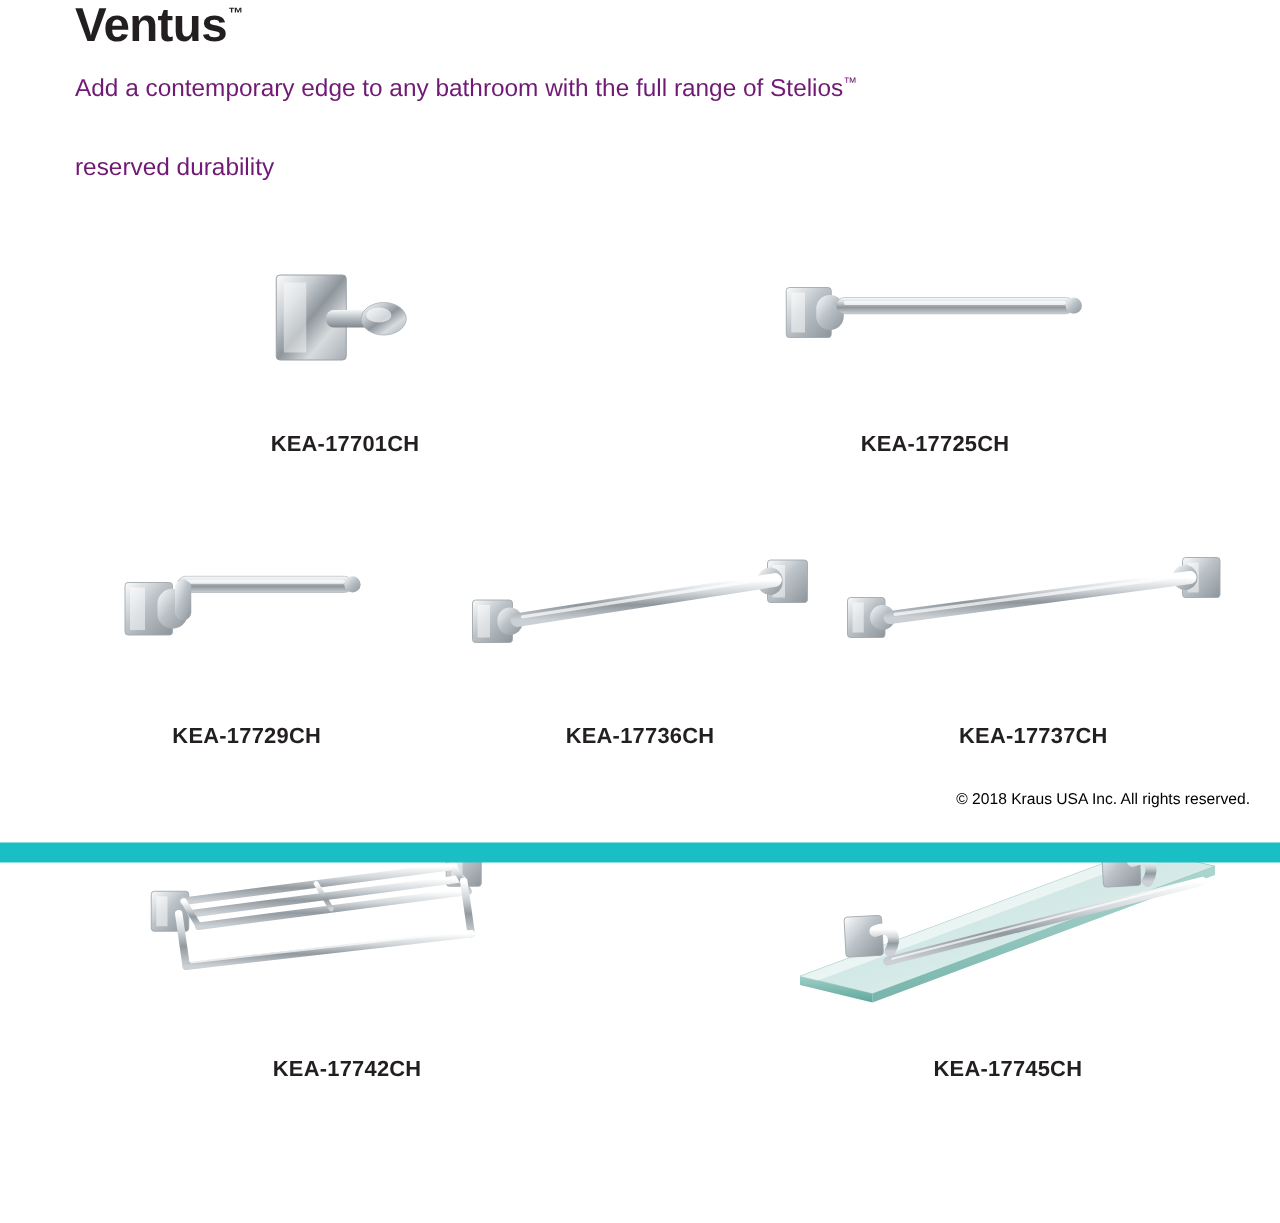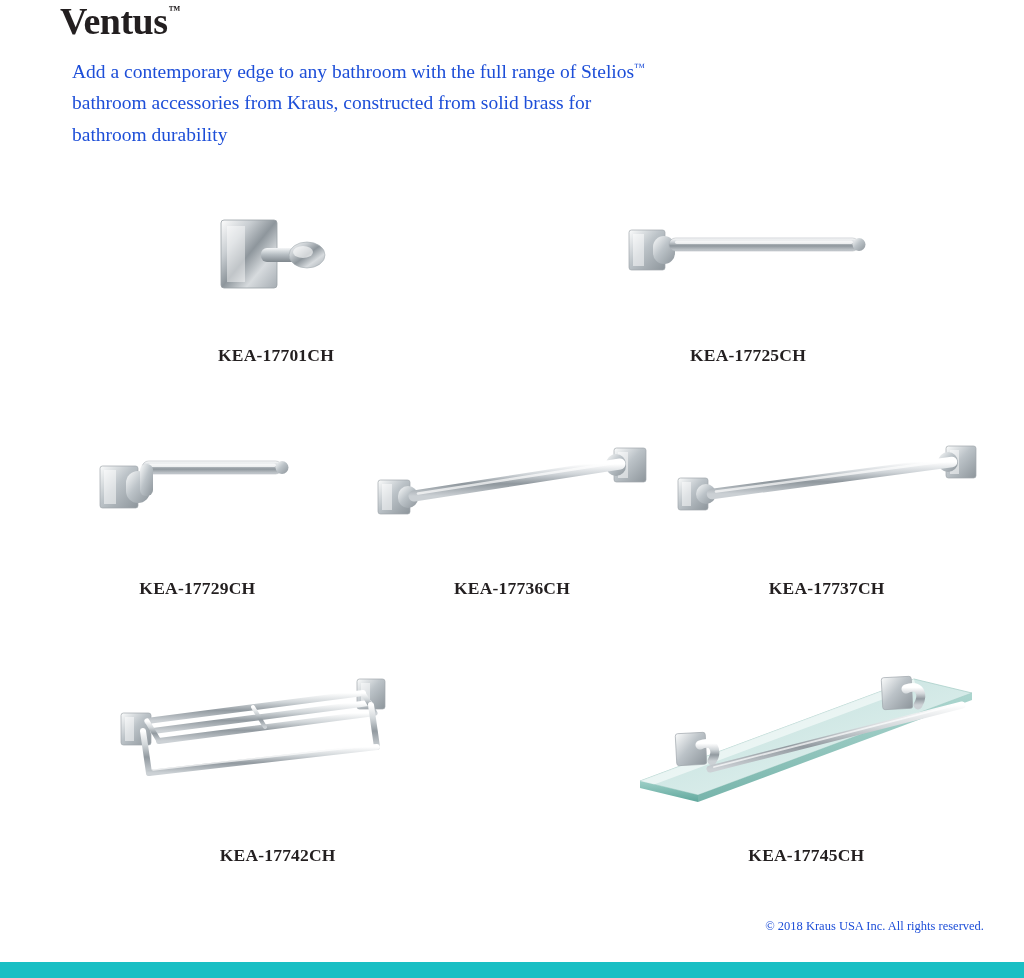--- a/index.html
+++ b/index.html
@@ -11,23 +11,22 @@
     height: 978px;
     background: #ffffff;
     font-family: "Liberation Sans", sans-serif;
     color: #231f20;
     overflow: hidden;
     position: relative;
   }
   .page {
     position: relative;
     width: 1024px;
-    height: 978px;
+    height: 690px;
     box-sizing: border-box;
-    font-family: Liberation Serif, serif;
   }
   .header {
     padding: 0 60px;
   }
   .brand-title {
     font-size: 38px;
     font-weight: bold;
     letter-spacing: -0.5px;
     margin: 0;
     padding-top: 2px;
@@ -39,24 +38,24 @@
     font-size: 12px;
     font-weight: bold;
     vertical-align: top;
     position: relative;
     top: 2px;
     left: 1px;
   }
   .intro {
     font-size: 19.5px;
     line-height: 1.62;
-    margin: 14px 0 0 12px;
+    margin: 14px 0 0 0;
     max-width: 900px;
     font-weight: normal;
-    color: #1d4ed8;
+    color: #701a75;
   }
   .intro .sup {
     font-size: 11px;
     vertical-align: super;
   }
 
   .grid {
     margin-top: 52px;
     padding: 0 40px;
   }
@@ -91,43 +90,43 @@
     font-weight: bold;
     letter-spacing: 0.2px;
     margin-top: 22px;
     color: #231f20;
   }
   .row.r2 .sku { margin-top: 30px; }
   .row.r3 .sku { margin-top: 26px; }
 
   .copyright {
     position: absolute;
-    right: 40px;
+    right: 24px;
     bottom: 44px;
     font-size: 12.5px;
-    color: #1d4ed8;
+    color: #000000;
   }
   .teal-bar {
     position: absolute;
     left: 0;
     right: 0;
     bottom: 0;
     height: 16px;
     background: #19bfc4;
   }
   svg { display: block; }
 </style>
 </head>
 <body>
 
 <div class="page">
 
   <div class="header">
     <h1 class="brand-title"><span>Ventus</span><span class="brand-tm">™</span></h1>
-    <p class="intro"><span>Add a contemporary edge to any bathroom with the full range of Stelios</span><span class="sup">™</span><br><span>bathroom accessories from Kraus, constructed from solid brass for</span><br><span>bathroom durability</span></p>
+    <p class="intro"><span>Add a contemporary edge to any bathroom with the full range of Stelios</span><span class="sup">™</span><br><br><span>reserved durability</span></p>
   </div>
 
   <div class="grid">
 
     <div class="row r1">
 
       <div class="cell">
         <div class="art">
           <svg width="130" height="110" viewBox="0 0 130 110">
             <defs>

